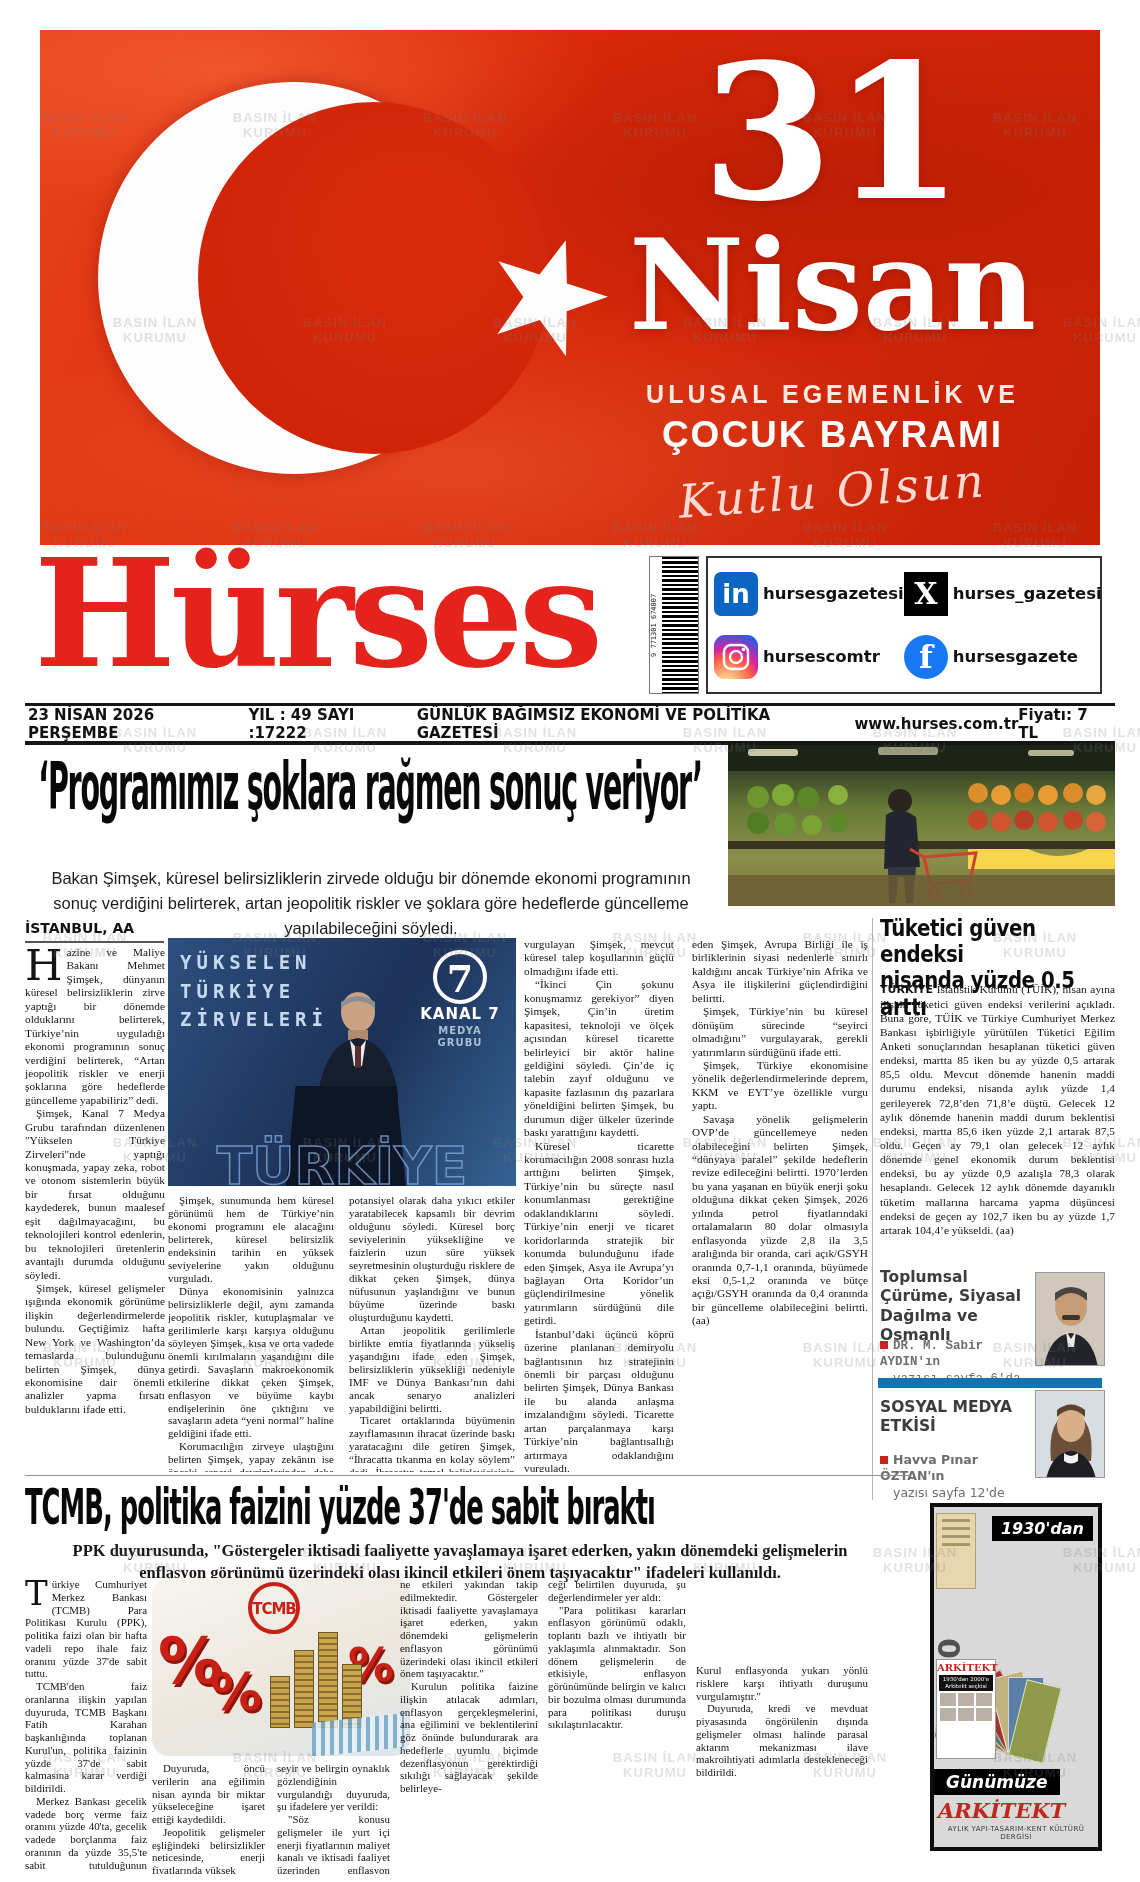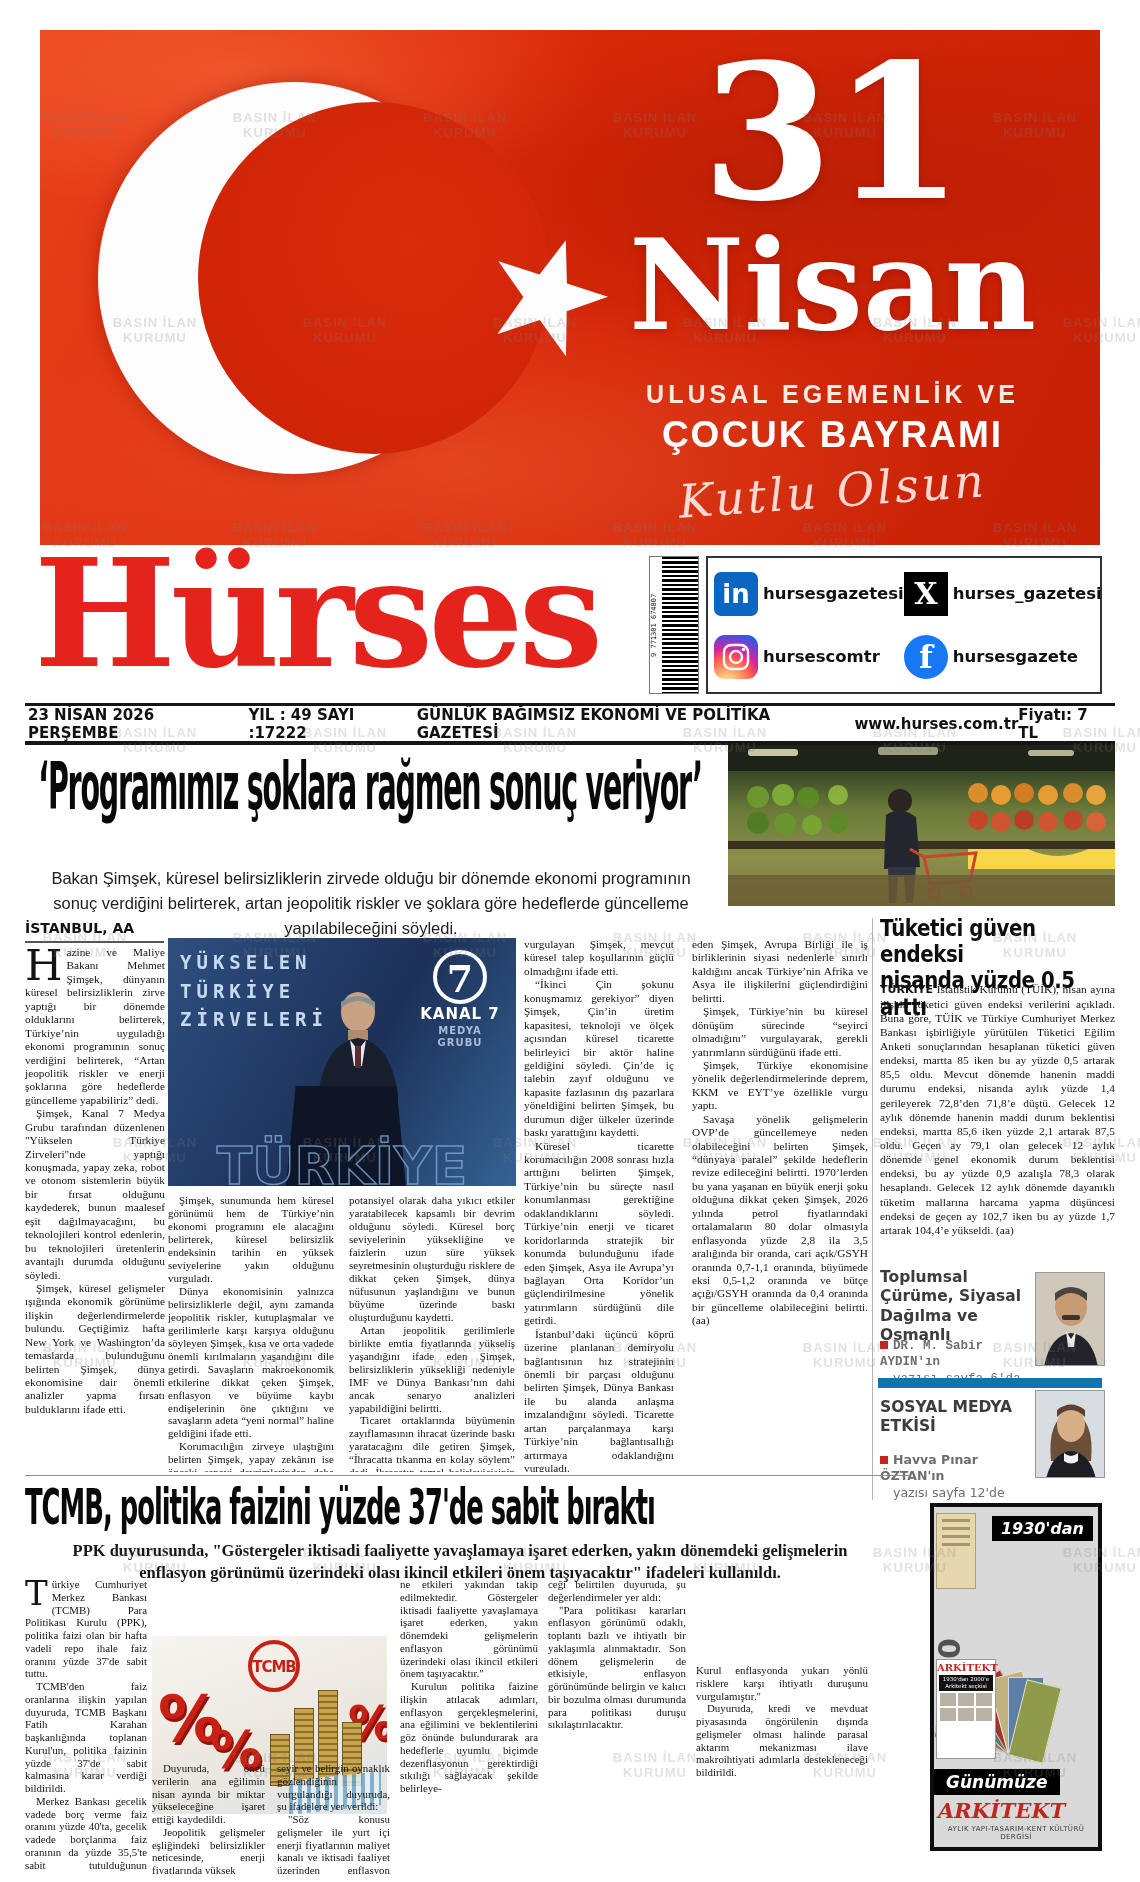--- a/index.html
+++ b/index.html
@@ -144,22 +144,22 @@
                  transform:scale(0.68,1.32);transform-origin:0 0;}
   #tcmb-deck{position:absolute;left:45px;top:1540px;width:830px;text-align:center;z-index:2;
              font:bold 16.5px/1.35 "Liberation Serif",serif;color:#161616;}
   .tcol{font-size:10.9px;line-height:1.17;}
   #tcol1{left:25px;top:1578px;width:122px;height:296px;}
   #tcolA{left:152px;top:1762px;width:113px;height:112px;}
   #tcolB{left:277px;top:1762px;width:113px;height:112px;}
   #tcol4{left:400px;top:1578px;width:138px;height:298px;}
   #tcol5{left:548px;top:1578px;width:138px;height:298px;}
   #tcol6{left:696px;top:1664px;width:172px;height:298px;}
-  #tcmb-photo{position:absolute;left:152px;top:1636px;width:235px;height:178px;z-index:2;overflow:hidden;
-              background:linear-gradient(160deg,#f7f5f0 0%,#ece7de 55%,#dfe6ea 100%);}
+  #tcmb-photo{position:absolute;left:152px;top:1578px;width:258px;height:178px;z-index:2;overflow:hidden;
+              background:linear-gradient(160deg,#f7f5f0 0%,#ece7de 55%,#dfe6ea 100%);border-radius:17px;}
   .pct{position:absolute;font:bold 64px "DejaVu Sans",sans-serif;color:#c92015;
        text-shadow:2px 3px 0 #8e140c;}
   #tcmb-logo{position:absolute;left:96px;top:4px;width:52px;height:52px;border:4px solid #c92015;border-radius:50%;
              font:bold 15px/46px "DejaVu Sans",sans-serif;color:#c92015;text-align:center;letter-spacing:-1px;}
   .coins{position:absolute;bottom:28px;width:20px;background:repeating-linear-gradient(to bottom,#c9a44a 0 4px,#8a6f2f 4px 6px);
          border:1px solid #6e5722;}
   #tc-chart{position:absolute;right:6px;bottom:4px;width:92px;height:34px;
             background:repeating-linear-gradient(to right,#6fa7c9 0 4px,#e8f0f5 4px 9px);
             transform:skewY(-6deg);opacity:.85;}
 </style>

